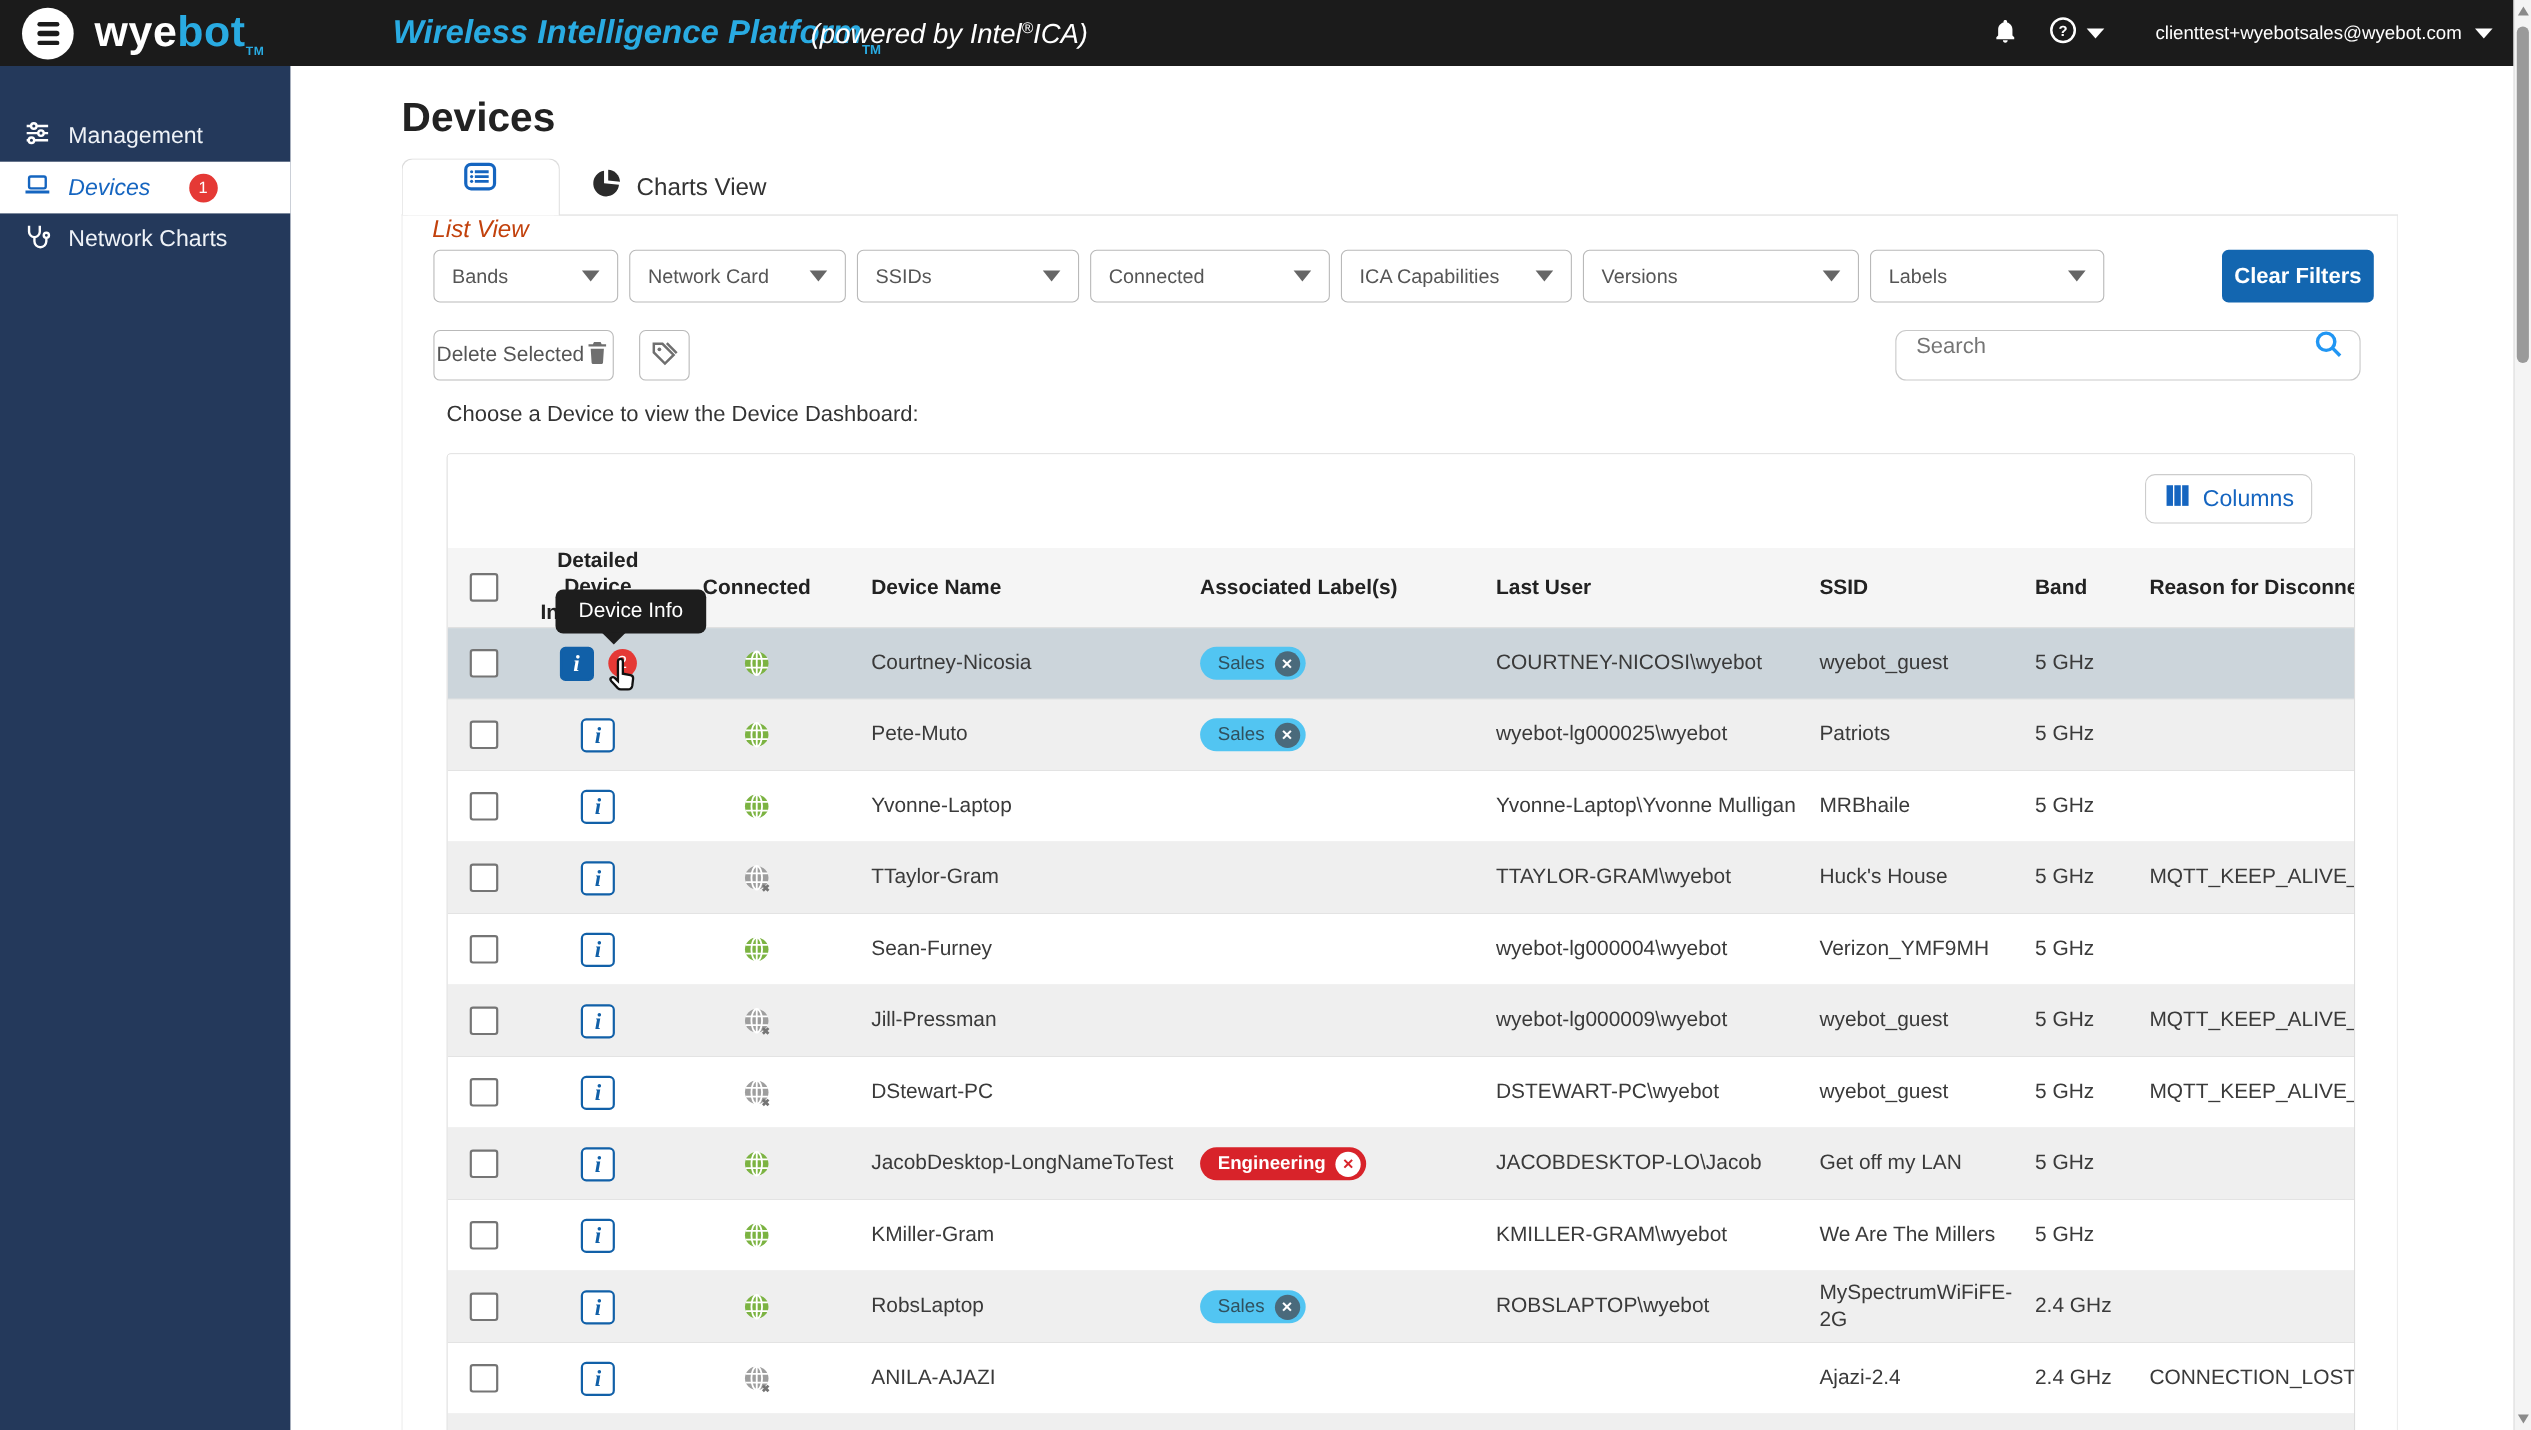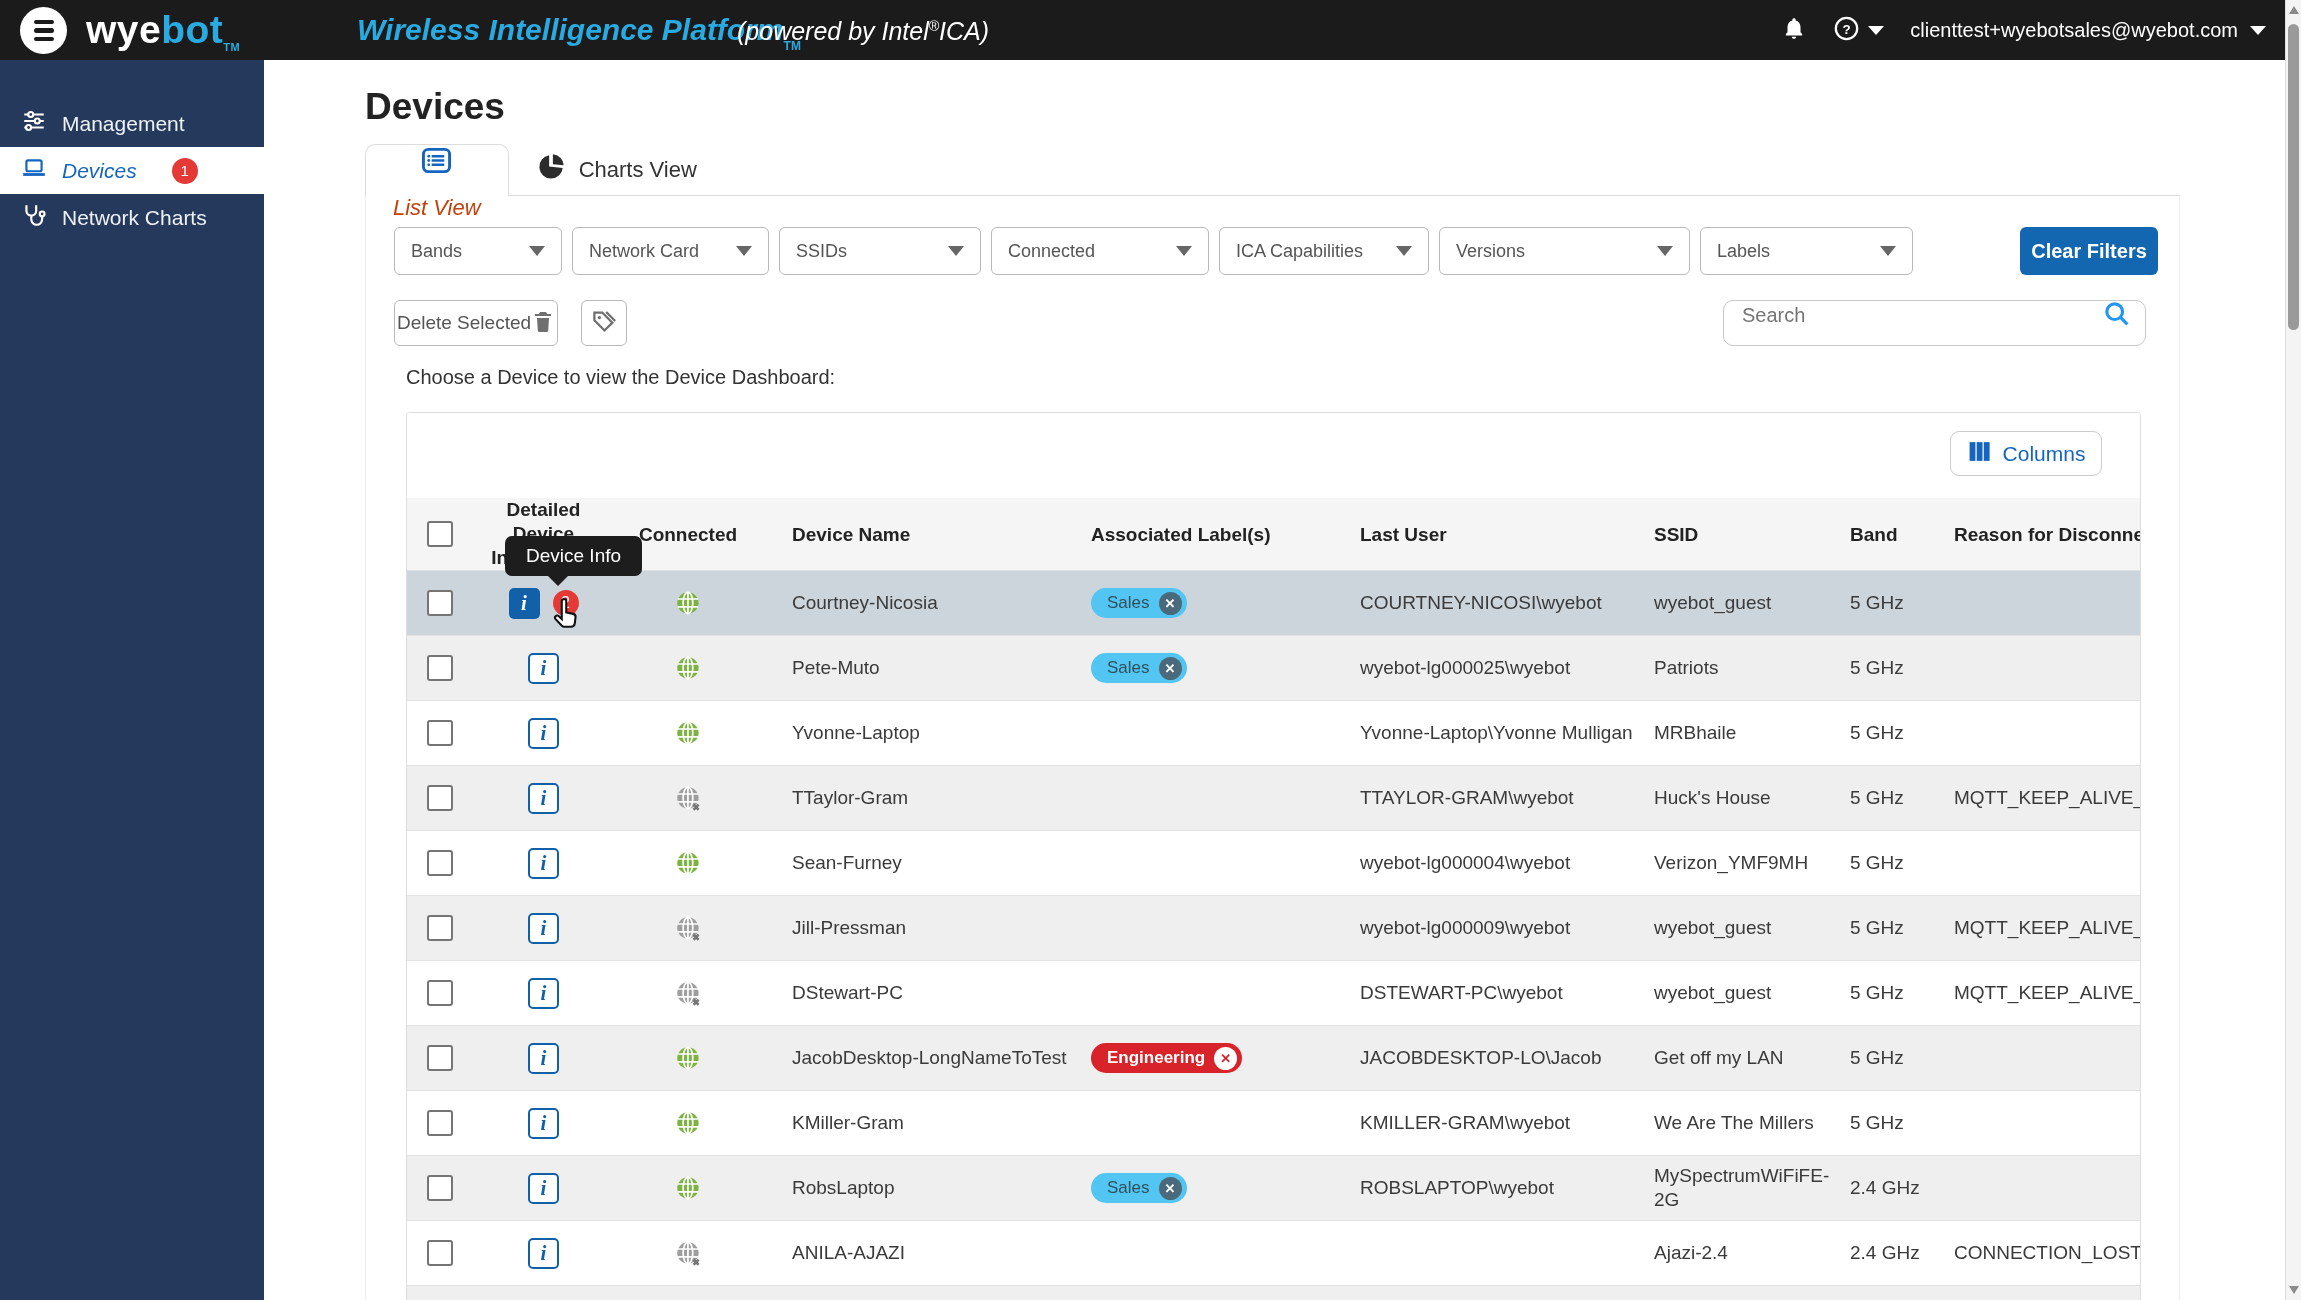--- a/index.html
+++ b/index.html
@@ -17,21 +17,21 @@
   .logo .wye { color:#fff; } .logo .bot { color:#29abe2; }
   .logo .tm { color:#29abe2; font-size:11px; font-weight:bold; vertical-align:-8px; }
   .platform { position:absolute; left:357px; top:13px; font-size:30px; font-weight:bold; font-style:italic; color:#29abe2; }
   .platform .tm { font-size:12px; vertical-align:-10px; font-style:normal; }
   .powered { position:absolute; left:737px; top:17px; font-size:25px; font-style:italic; color:#fff; }
   .powered sup { font-size:14px; }
   .top-right { position:absolute; right:35px; top:0; height:60px; display:flex; align-items:center; gap:26px; }
   .caret-down { width:0; height:0; border-left:8px solid transparent; border-right:8px solid transparent; border-top:9px solid #fff; }
   .help-wrap { display:flex; align-items:center; gap:8px; cursor:pointer; }
   .email-wrap { display:flex; align-items:center; gap:12px; cursor:pointer; }
-  .email { color:#fff; font-size:20px; }
+  .email { color:#fff; font-size:17px;margin-left:20px; }
   
   .sidebar { position:absolute; left:0; top:60px; width:264px; height:1240px; background:#24395b; z-index:30; }
   .side-item { height:47px; display:flex; align-items:center; gap:15px; padding-left:21px;
     color:#eef2f7; font-size:21px; cursor:pointer; }
   .side-item:first-child { margin-top:40px; }
   .side-item.active { background:#fff; color:#1565c0; font-style:italic; }
   .side-badge { margin-left:20px; width:26px; height:26px; border-radius:50%; background:#e53935; color:#fff;
     font-size:15px; font-style:normal; display:flex; align-items:center; justify-content:center; }
   
   .page-title { position:absolute; left:365px; top:86px; font-size:37px; font-weight:bold; color:#222; z-index:5; }

